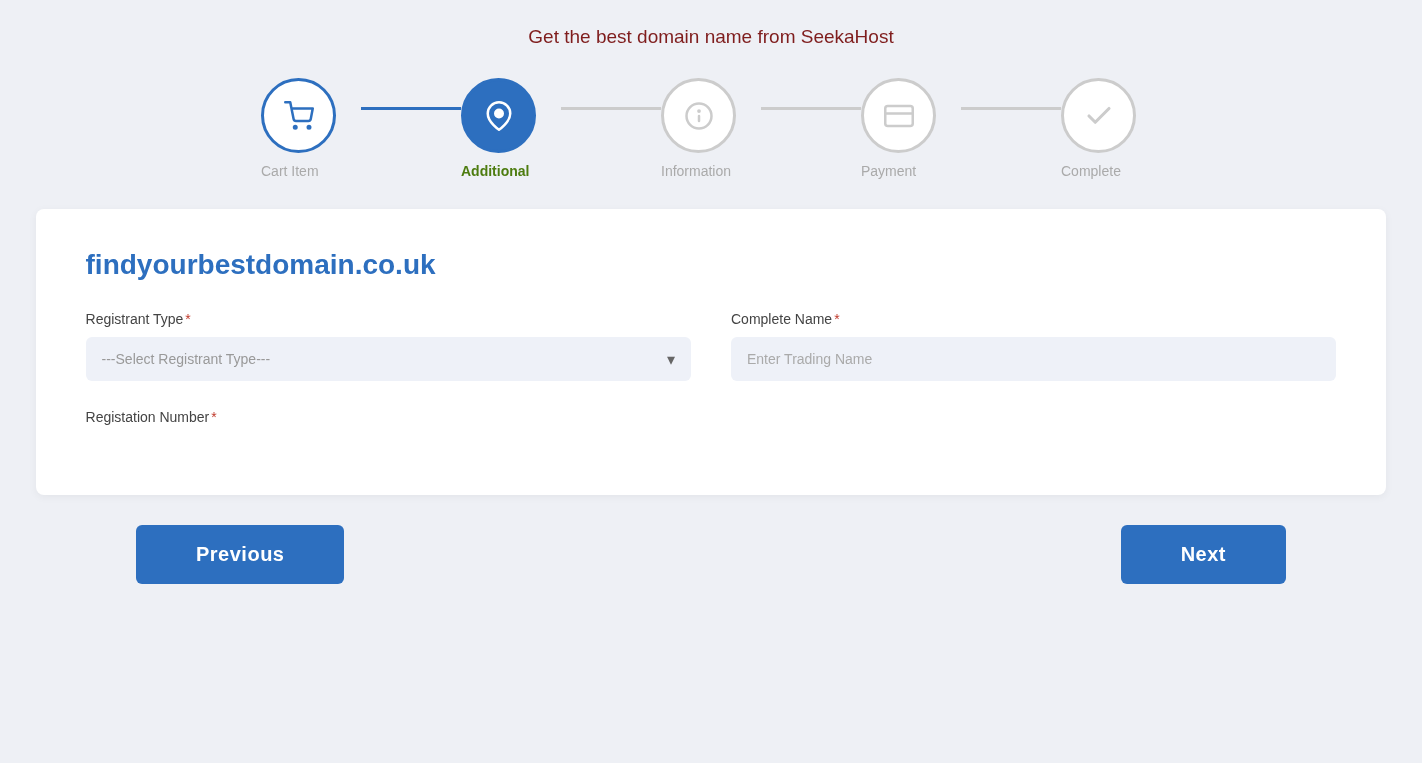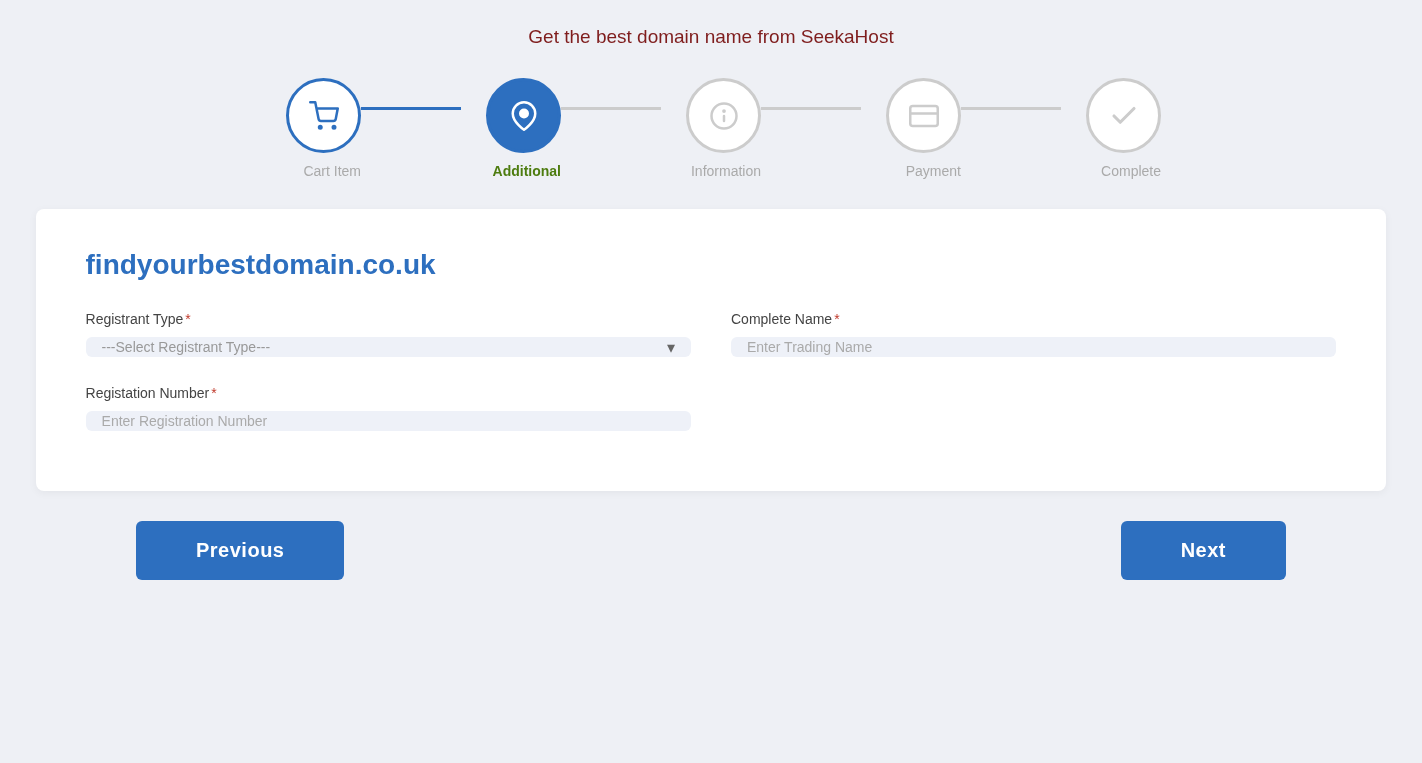--- a/index.html
+++ b/index.html
@@ -34,21 +34,21 @@
     .stepper {
       display: flex;
       align-items: center;
       position: relative;
       width: 900px;
     }
 
     .step {
       display: flex;
       flex-direction: column;
-      align-items: flex-end;
+      align-items: flex-start;
       position: relative;
       flex: 1;
     }
 
     .step-circle {
       width: 75px;
       height: 75px;
       border-radius: 50%;
       display: flex;
       align-items: center;
@@ -139,21 +139,21 @@
     .required-star {
       color: #c0392b;
       margin-left: 2px;
     }
 
     .form-select,
     .form-input {
       background: #eef1f8;
       border: none;
       border-radius: 6px;
-      padding: 2px 16px;
+      padding: 14px 16px;
       font-size: 14px;
       color: #999;
       outline: none;
       width: 100%;
       appearance: none;
       -webkit-appearance: none;
     }
 
     .select-wrapper {
       position: relative;
@@ -304,21 +304,20 @@
     </div>
 
   </div>
 
   <div class="form-row form-row-single">
 
     <div class="form-group">
       <label class="form-label">
         <span>Registation Number</span><span class="required-star">*</span>
       </label>
-      <input class="form-input" type="text" placeholder="Enter Registration Number" style="">
     </div>
 
     <div class="form-group"></div>
 
   </div>
 
 </div>
 
 <div class="footer-buttons">
   <button class="btn-prev">Previous</button>

